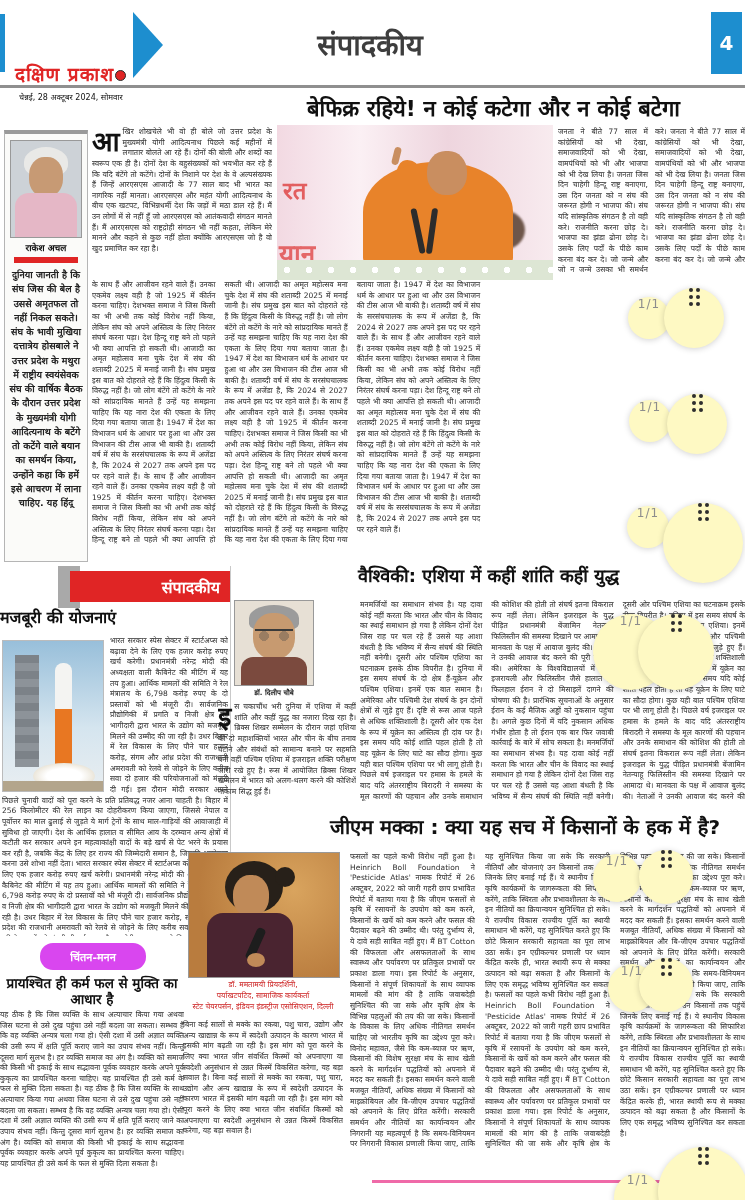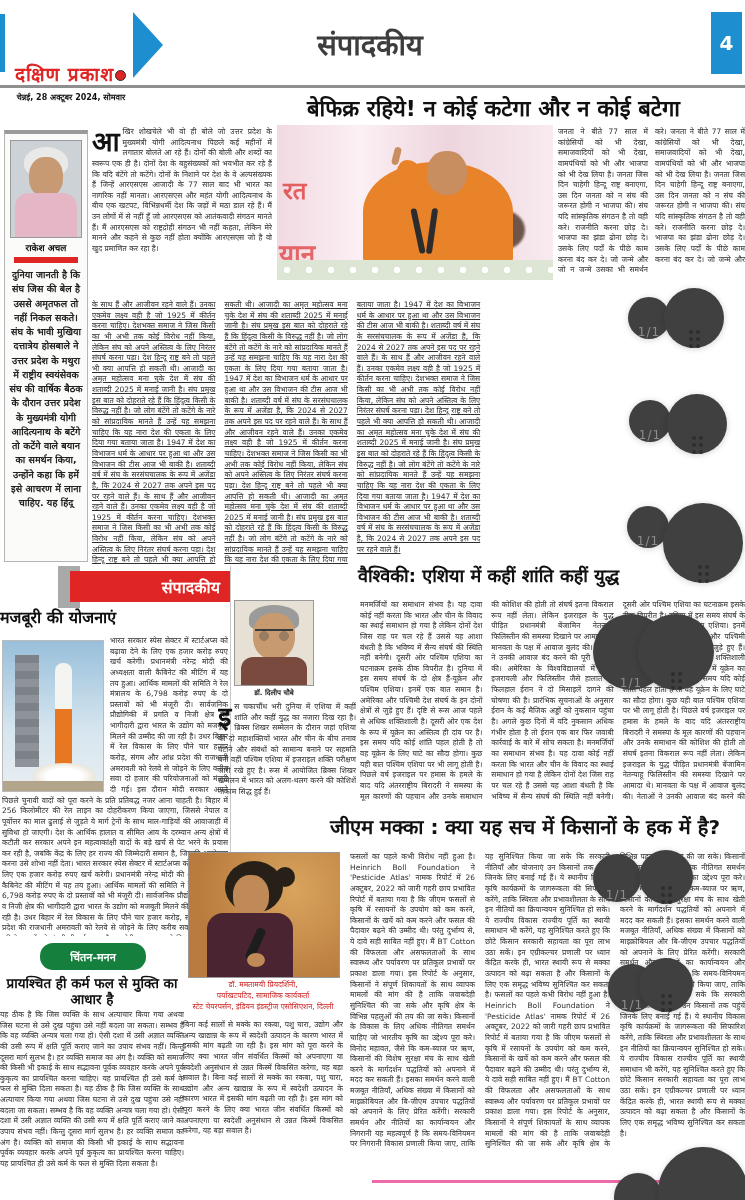--- a/index.html
+++ b/index.html
@@ -9,21 +9,21 @@
   .jt{text-align:justify;overflow:hidden;}
   .small{font-size:7.5px;line-height:1.42;color:#2e2e2e;}
   .cols{column-fill:auto;overflow:hidden;}
 
   
   .left-accent{left:0;top:14px;width:5px;height:58px;background:#1d8ecf;}
   .masthead{left:12px;top:16px;width:118px;height:58px;text-align:center;margin-top:47px;}
   .masthead-title{font-size:19px;font-weight:bold;color:#e02525;letter-spacing:1px;line-height:1.25;}
   .masthead-emblem{display:inline-block;width:9px;height:9px;border-radius:50%;
       background:#e02525;border:1.5px solid #2b2b2b;vertical-align:middle;margin:0 1px;}
-  .dateline{font-size:8px;font-weight:bold;color:#111;margin-top:4px;white-space:nowrap;}
+  .dateline{font-size:8px;font-weight:normal;color:#111;margin-top:4px;white-space:nowrap;}
   .mast-arrow{left:133px;top:12px;width:0;height:0;border-left:30px solid #1d8ecf;
       border-top:33px solid transparent;border-bottom:33px solid transparent;}
   .section-title{left:140px;top:24px;width:460px;text-align:center;
       font-size:29px;font-weight:bold;color:#3d3d3d;}
   .page-num{left:711px;top:12px;width:31px;height:62px;background:#1d8ecf;color:#fff;
       display:flex;align-items:center;justify-content:center;font-size:20px;font-weight:bold;}
   .header-rule{left:0;top:85px;width:745px;height:3px;background:#8f8f8f;}
 
   
   .main-headline{left:70px;top:92px;width:610px;text-align:right;
@@ -51,21 +51,21 @@
   .mp-arm{position:absolute;left:112px;top:34px;width:22px;height:74px;background:#e8832a;
       transform:rotate(18deg);border-radius:10px;}
   .mp-finger{position:absolute;left:116px;top:22px;width:7px;height:18px;background:#c98e60;border-radius:4px;transform:rotate(14deg);}
   .mp-mic1,.mp-mic2{position:absolute;width:6px;height:46px;background:#2c2c2c;border-radius:3px;bottom:26px;}
   .mp-mic1{left:138px;transform:rotate(-12deg);}
   .mp-mic2{left:152px;transform:rotate(8deg);}
   .mp-blur{position:absolute;right:28px;bottom:30px;width:46px;height:40px;border-radius:50%;background:#6e564a;filter:blur(1px);}
   .mp-flowers{position:absolute;left:0;bottom:0;width:100%;height:20px;
       background:radial-gradient(circle 5px at 10px 10px,#fff 60%,transparent 61%) 0 0/22px 20px repeat-x,#dde6d4;}
   .main-top-right{left:558px;top:127px;width:187px;height:156px;column-count:2;column-gap:7px;}
-  .main-bottom{left:92px;top:300px;width:653px;height:274px;column-count:5;column-gap:9px;text-decoration:underline;}
+  .main-bottom{left:92px;top:280px;width:653px;height:274px;column-count:5;column-gap:9px;}
 
   
   .ed-grey{left:58px;top:566px;width:22px;height:42px;background:#a9a9a9;}
   .ed-red{left:70px;top:571px;width:160px;height:31px;background:#e02525;color:#fff;
       display:flex;align-items:center;justify-content:flex-end;padding-right:10px;box-sizing:border-box;
       font-size:16px;font-weight:bold;}
   .vrule1{left:230px;top:566px;width:1px;height:372px;background:#c9c9c9;}
 
   
   .maj-headline{left:0;top:606px;width:228px;text-align:left;font-size:16px;font-weight:bold;color:#101010;}
@@ -105,28 +105,28 @@
   .gp-body{position:absolute;left:18px;top:60px;width:86px;height:64px;border-radius:16px 16px 0 0;background:#4a2430;}
   .gp-mic{position:absolute;left:62px;top:74px;width:9px;height:34px;background:#1d1d1d;border-radius:4px;transform:rotate(24deg);}
   .gp-hand{position:absolute;left:58px;top:100px;width:18px;height:14px;border-radius:50%;background:#c08a58;}
   .gm-caption{left:183px;top:980px;width:160px;text-align:center;font-size:7.5px;line-height:1.45;
       font-weight:normal;color:#cc2222;}
   .gm-colA{left:183px;top:1020px;width:160px;height:136px;}
   .gm-cols{left:350px;top:852px;width:395px;height:308px;column-count:3;column-gap:10px;}
   .pink-rule{left:372px;top:1180px;width:373px;height:3px;background:#ef6aa8;}
 
   
-  .chn-red{left:40px;top:943px;width:106px;height:27px;background:#15803d;color:#fff;
+  .chn-red{left:40px;top:943px;width:106px;height:27px;background:#d946ef;color:#fff;
       display:flex;align-items:center;justify-content:center;font-size:11px;font-weight:bold;border-radius:13px;}
   .chn-headline{left:0;top:976px;width:184px;text-align:center;font-size:13.5px;font-weight:bold;color:#101010;line-height:1.15;}
   .chn-body{left:0;top:1010px;width:184px;height:188px;}
 
   
-  .ov{position:absolute;background:#404040;border-radius:50%;box-shadow:0 1px 6px rgba(0,0,0,.18);
-      display:flex;align-items:flex-end;justify-content:center;z-index:30;}
+  .ov{position:absolute;background:#fef9c3;border-radius:50%;box-shadow:0 1px 6px rgba(0,0,0,.18);
+      display:flex;align-items:flex-start;justify-content:center;z-index:30;}
   .ov-label{color:#8d8d8d;font-size:12px;font-weight:500;letter-spacing:1px;}
   .dots-grid{display:grid;grid-template-columns:repeat(2,4px);grid-auto-rows:4px;gap:3px;}
   .dots-grid span{width:4px;height:4px;border-radius:50%;background:#2e2e2e;display:block;}
   .ov1p{left:628px;top:297px;width:42px;height:42px;}  .ov1d{left:664px;top:288px;width:60px;height:60px;}
   .ov2p{left:629px;top:400px;width:42px;height:42px;}  .ov2d{left:667px;top:394px;width:60px;height:60px;}
   .ov3p{left:627px;top:506px;width:42px;height:42px;}  .ov3d{left:663px;top:503px;width:80px;height:80px;}
   .ov4p{left:593px;top:614px;width:76px;height:76px;}  .ov4d{left:638px;top:614px;width:76px;height:76px;}
   .ov5p{left:593px;top:854px;width:48px;height:48px;}  .ov5d{left:639px;top:850px;width:54px;height:54px;}
   .ov6p{left:608px;top:964px;width:48px;height:48px;}  .ov6d{left:639px;top:958px;width:54px;height:54px;}
   .ov7p{left:614px;top:1173px;width:48px;height:48px;} .ov7d{left:658px;top:1147px;width:90px;height:90px;}

